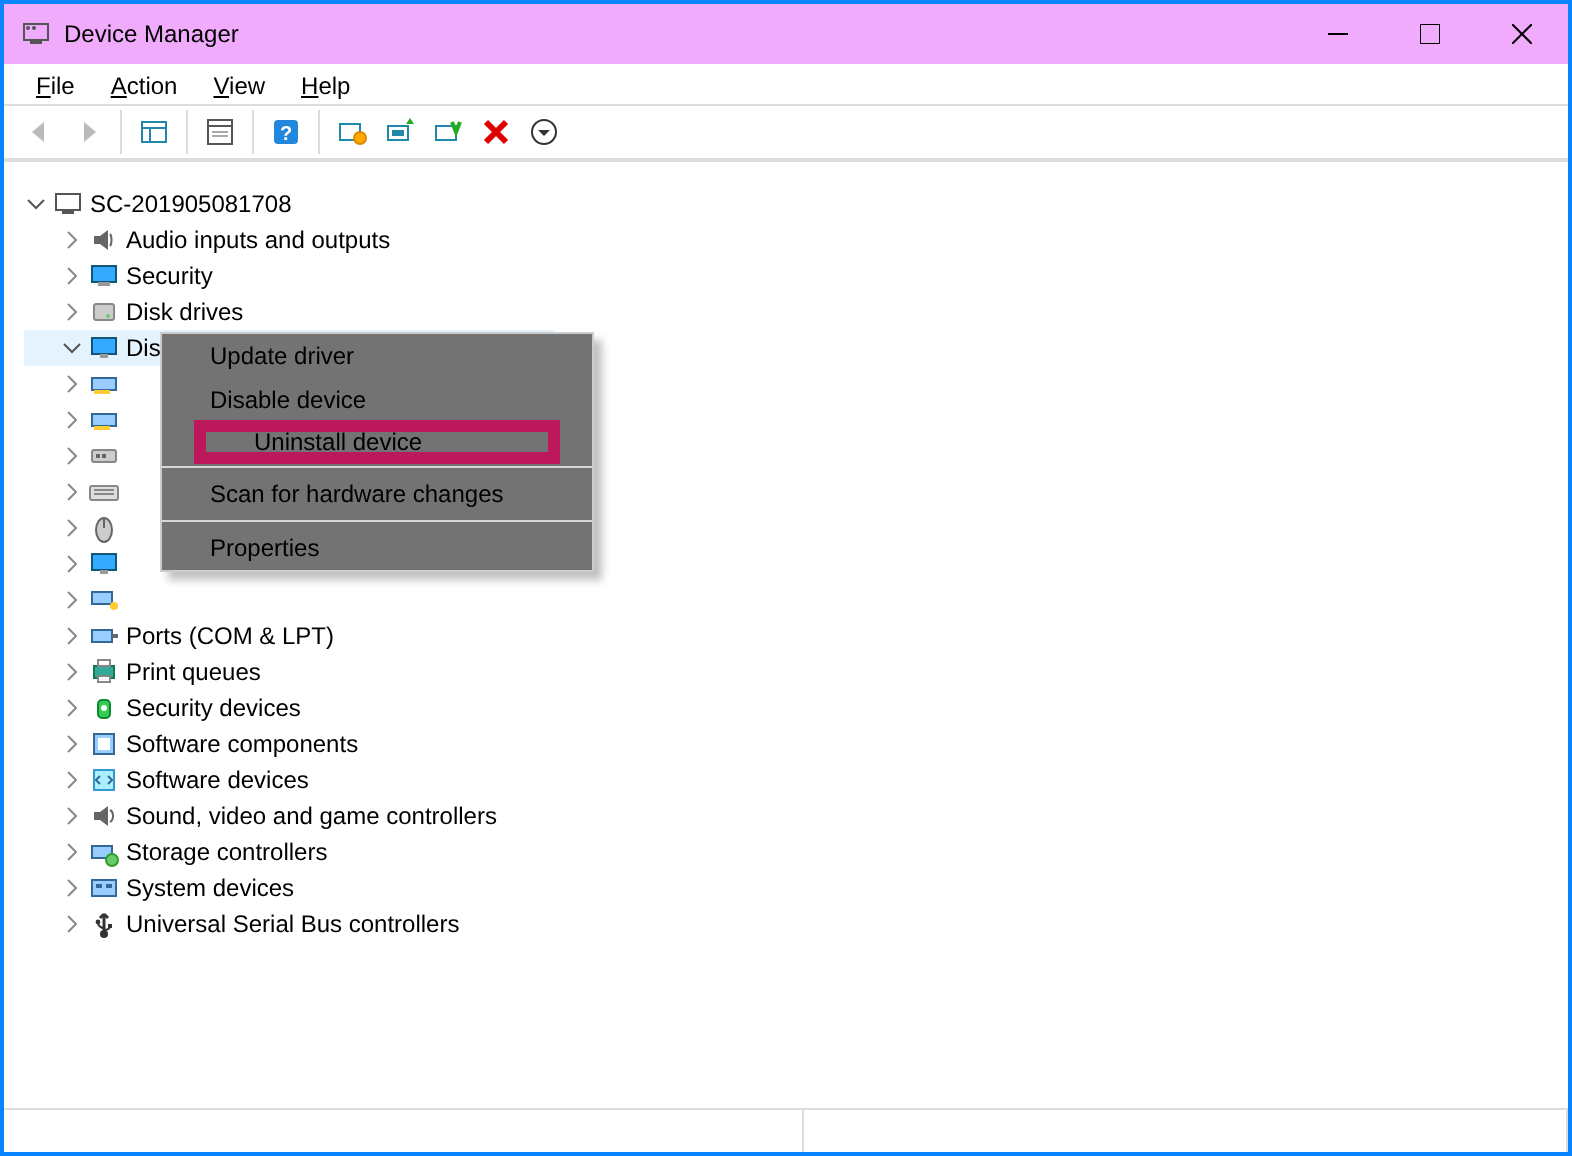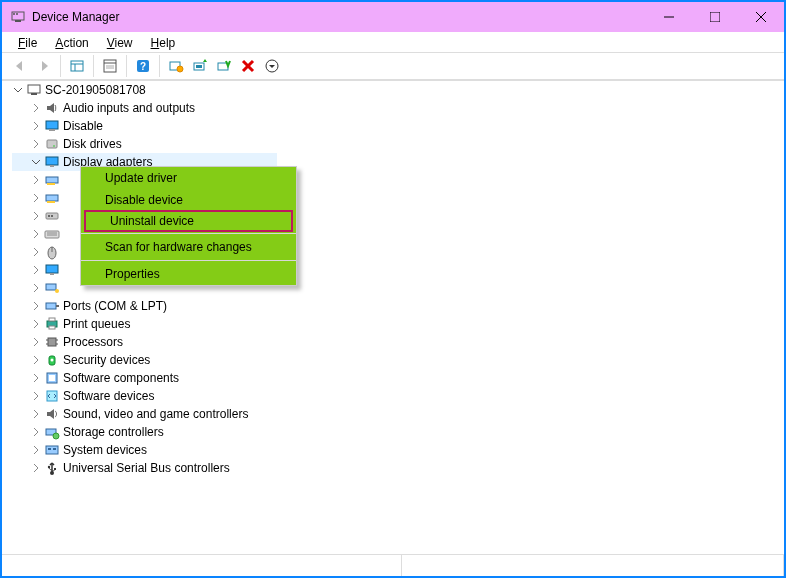--- a/index.html
+++ b/index.html
@@ -8,31 +8,31 @@
 .titlebar .icon { width: 16px; height: 16px; margin-right: 6px; }
 .titlebar .title { font-size: 12px; flex: 1; }
 .titlebar .wbtn { width: 46px; height: 30px; display: flex; align-items: center; justify-content: center; }
 .titlebar .wbtn svg { width: 10px; height: 10px; }
 .menubar { height: 20px; display: flex; align-items: flex-end; padding-left: 8px; font-size: 12px; gap: 2px; }
 .menubar span { padding: 2px 8px; }
 .menubar span u { text-decoration: underline; }
 .toolbar { height: 28px; border-top: 1px solid #ddd; border-bottom: 1px solid #ddd; display: flex; align-items: center; padding: 0 6px; gap: 0; }
 .toolbar .btn { width: 24px; height: 24px; display: flex; align-items: center; justify-content: center; }
 .toolbar .sep { width: 1px; height: 22px; background: #ddd; margin: 0 4px; }
-.tree-area { position: relative; padding: 0 10px; height: calc(100% - 30px - 20px - 28px - 22px); border-top:1px solid #ddd; }
+.tree-area { position: relative; padding: 12px 10px; height: calc(100% - 30px - 20px - 28px - 22px); border-top:1px solid #ddd; }
 .tree-area .row { display: flex; align-items: center; height: 18px; font-size: 12px; position: relative; }
 .tree-area .row .arrow { width: 12px; height:12px; margin-right:2px; }
 .tree-area .row .devicon { width: 16px; height:16px; margin-right:3px; }
 .depth0 { padding-left: 0px; }
 .depth1 { padding-left: 18px; }
 .expanded-sel { background: #e5f3ff; width: 265px; }
-.ctxmenu { position: absolute; left: 78px; top: 85px; width: 217px; background: #84cc16; border: 1px solid #ccc; box-shadow: 4px 4px 4px rgba(0,0,0,0.25); }
+.ctxmenu { position: absolute; left: 78px; top: 85px; width: 217px; background: #737373; border: 1px solid #ccc; box-shadow: 4px 4px 4px rgba(0,0,0,0.25); }
 .ctxmenu .item { font-size: 12px; padding: 3px 8px 3px 24px; height:22px; display:flex; align-items:center; }
 .ctxmenu .sep { height: 1px; background: #d7d7d7; margin: 2px 0; }
-.ctxmenu .highlight { border: 2px solid #be185d; margin:-1px 3px; }
+.ctxmenu .highlight { border: 6px solid #be185d; margin:-1px 16px; }
 .ctxmenu .bold { font-weight: normal; }
 .statusbar { height: 22px; border-top: 1px solid #ddd; display:flex; }
 .statusbar div { border-right:1px solid #ddd; height:100%; }
 .disabled-icon { opacity: 0.4; }
 </style>
 </head>
 <body>
 
 <div class="titlebar">
   <svg class="icon" viewBox="0 0 16 16">
@@ -159,21 +159,21 @@
         <span>Audio inputs and outputs</span>
       </div>
       <div class="row depth1">
         <svg class="arrow" viewBox="0 0 12 12">
           <path d="M4 2 L8 6 L4 10" fill="none" stroke="#888"></path>
         </svg>
         <span class="devicon"><svg width="16" height="16" viewBox="0 0 16 16">
             <rect x="2" y="3" width="12" height="8" fill="#3af" stroke="#157"></rect>
             <rect x="5" y="11" width="6" height="2" fill="#999"></rect>
           </svg></span>
-        <span>Disable</span>
+        <span>Security</span>
       </div>
       <div class="row depth1">
         <svg class="arrow" viewBox="0 0 12 12">
           <path d="M4 2 L8 6 L4 10" fill="none" stroke="#888"></path>
         </svg>
         <span class="devicon"><svg width="16" height="16" viewBox="0 0 16 16">
             <rect x="3" y="4" width="10" height="8" rx="1" fill="#ccc" stroke="#888"></rect>
             <circle cx="10" cy="10" r="1" fill="#6c6"></circle>
           </svg></span>
         <span>Disk drives</span>
@@ -273,33 +273,20 @@
       <div class="row depth1">
         <svg class="arrow" viewBox="0 0 12 12">
           <path d="M4 2 L8 6 L4 10" fill="none" stroke="#888"></path>
         </svg>
         <span class="devicon"><svg width="16" height="16" viewBox="0 0 16 16">
             <rect x="3" y="5" width="10" height="6" fill="#3a9" stroke="#175"></rect>
             <rect x="5" y="2" width="6" height="3" fill="#fff" stroke="#888"></rect>
             <rect x="5" y="10" width="6" height="3" fill="#fff" stroke="#888"></rect>
           </svg></span>
         <span>Print queues</span>
-      </div>
-      <div class="row depth1">
-        <svg class="arrow" viewBox="0 0 12 12">
-          <path d="M4 2 L8 6 L4 10" fill="none" stroke="#888"></path>
-        </svg>
-        <span class="devicon"><svg width="16" height="16" viewBox="0 0 16 16">
-            <rect x="4" y="4" width="8" height="8" fill="#999" stroke="#555"></rect>
-            <line x1="2" y1="6" x2="4" y2="6" stroke="#555"></line>
-            <line x1="2" y1="10" x2="4" y2="10" stroke="#555"></line>
-            <line x1="12" y1="6" x2="14" y2="6" stroke="#555"></line>
-            <line x1="12" y1="10" x2="14" y2="10" stroke="#555"></line>
-          </svg></span>
-        <span>Processors</span>
       </div>
       <div class="row depth1">
         <svg class="arrow" viewBox="0 0 12 12">
           <path d="M4 2 L8 6 L4 10" fill="none" stroke="#888"></path>
         </svg>
         <span class="devicon"><svg width="16" height="16" viewBox="0 0 16 16">
             <rect x="5" y="4" width="6" height="9" rx="2" fill="#3c5" stroke="#183"></rect>
             <circle cx="8" cy="8" r="1.5" fill="#fff"></circle>
           </svg></span>
         <span>Security devices</span>

